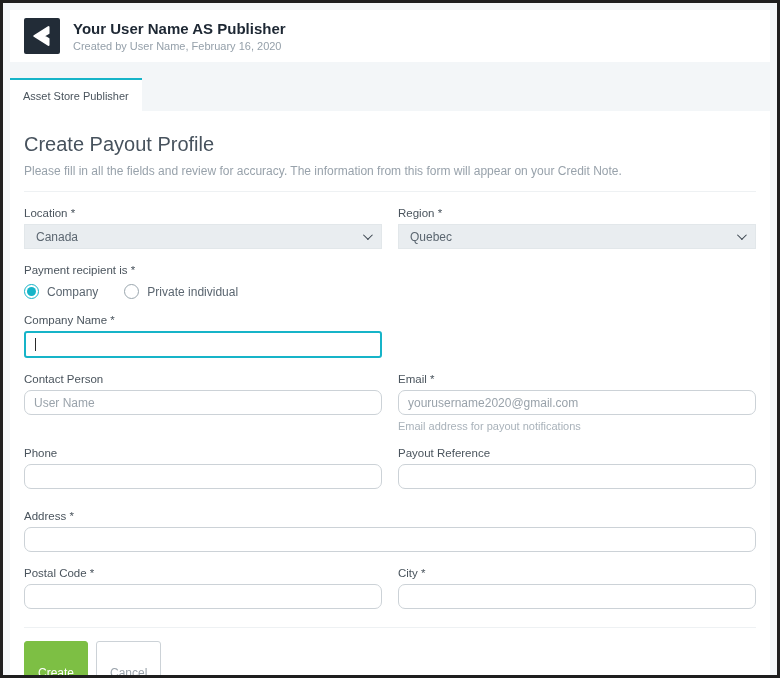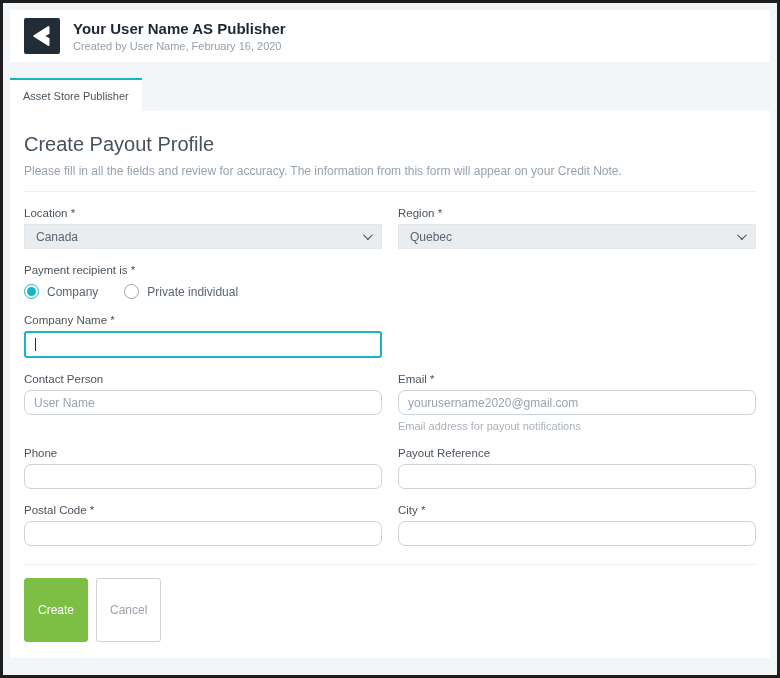--- a/index.html
+++ b/index.html
@@ -154,20 +154,24 @@
 
       <div class="field">
         <span class="field-label">Phone</span>
         <input class="text-input" type="text" style="">
       </div>
       <div class="field">
         <span class="field-label">Payout Reference</span>
         <input class="text-input" type="text" style="">
       </div>
 
+      <div class="field span2" style="margin-top:6px;">
+        <span class="field-label">Address *</span>
+        <input class="text-input" type="text" style="">
+      </div>
 
       <div class="field">
         <span class="field-label">Postal Code *</span>
         <input class="text-input" type="text" style="">
       </div>
       <div class="field">
         <span class="field-label">City *</span>
         <input class="text-input" type="text" style="">
       </div>
     </div>

